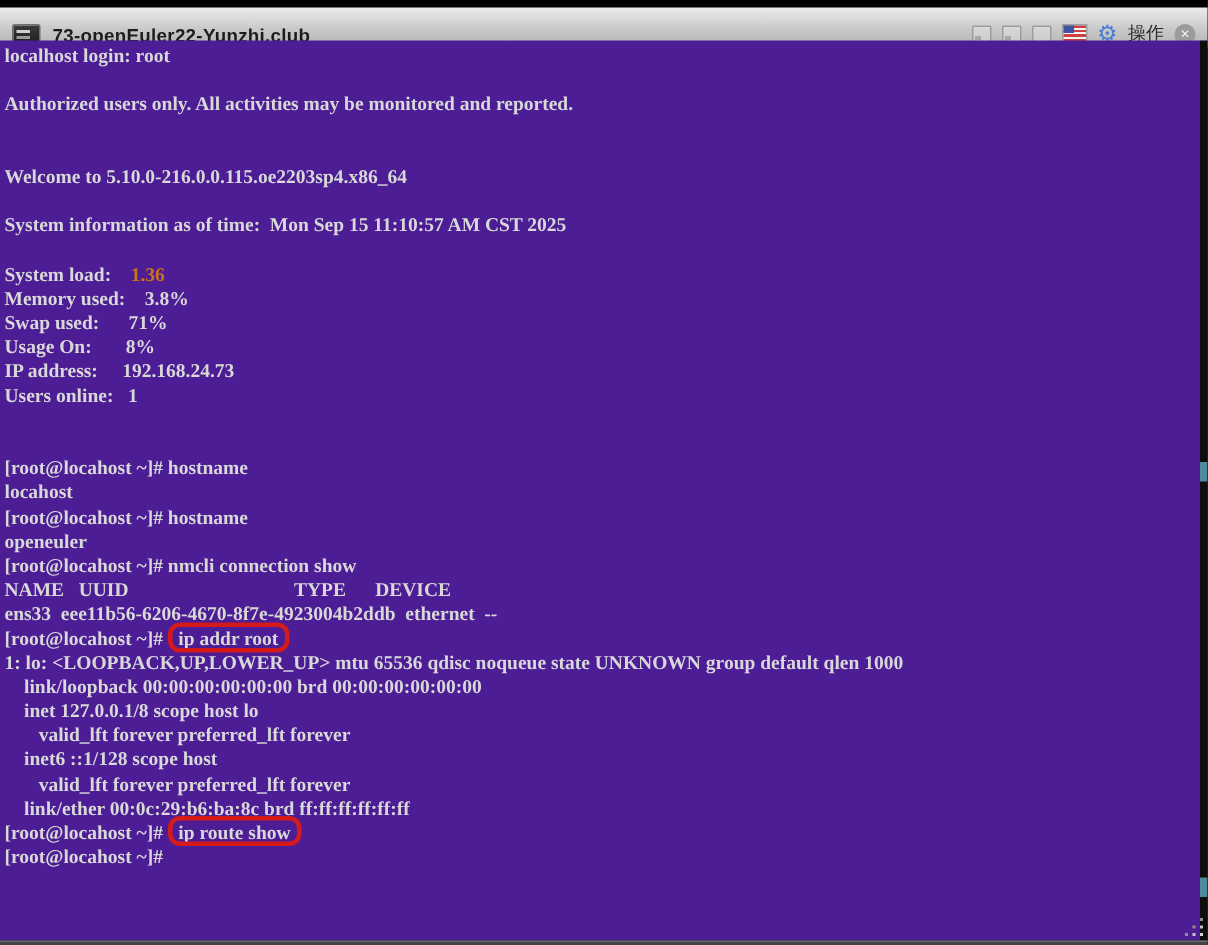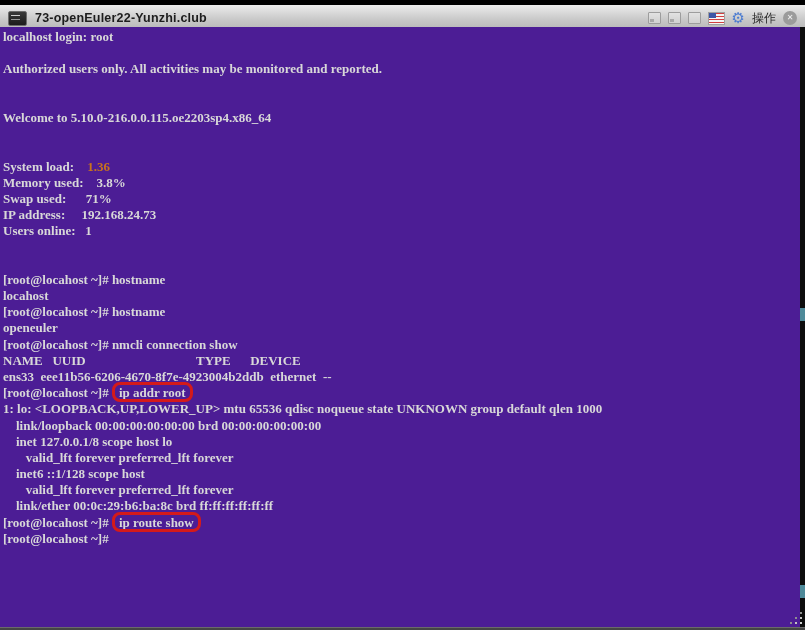--- a/index.html
+++ b/index.html
@@ -3,21 +3,21 @@
 <meta charset="utf-8">
 <style>
   html,body{margin:0;padding:0;}
   body{width:805px;height:630px;overflow:hidden;background:#222;
        font-family:"Liberation Sans",sans-serif;}
   .window{position:relative;width:805px;height:630px;background:#000;}
 
   
   .titlebar{position:absolute;top:5px;left:0;right:0;height:27px;
     background:linear-gradient(#ececec,#c9c9c9 55%,#b5b5b5);
-    border-bottom:1px solid #7e7e7e;display:flex;align-items:center;
+    border-bottom:1px solid #7e7e7e;display:flex;align-items:flex-end;
     padding:0 8px;box-sizing:border-box;}
   .term-ico{width:17px;height:13px;background:linear-gradient(#3a3a3a,#1c1c1c);
     border:1px solid #6d6d6d;border-radius:2px;position:relative;flex:0 0 auto;}
   .term-ico::before{content:"";position:absolute;left:2px;top:3px;width:9px;height:1.5px;
     background:#cfcfcf;box-shadow:0 4px 0 #9a9a9a;}
   .title{font-size:12.5px;font-weight:bold;color:#1d1d1d;margin-left:8px;
     letter-spacing:.2px;flex:1 1 auto;white-space:nowrap;overflow:hidden;}
   .tb-right{display:flex;align-items:center;gap:7px;flex:0 0 auto;}
   .wbtn{width:11px;height:10px;border:1px solid #9d9d9d;border-radius:1px;
     background:rgba(255,255,255,.25);position:relative;display:inline-block;}
@@ -80,24 +80,26 @@
 
   <div class="terminal">
     <div id="term-body">
         <div class="tline"><span>localhost login: root</span></div>
         <div class="tline">&nbsp;</div>
         <div class="tline"><span>Authorized users only. All activities may be monitored and reported.</span></div>
         <div class="tline">&nbsp;</div>
         <div class="tline">&nbsp;</div>
         <div class="tline"><span>Welcome to 5.10.0-216.0.0.115.oe2203sp4.x86_64</span></div>
         <div class="tline">&nbsp;</div>
+        <div class="tline"><span>System information as of time:  Mon Sep 15 11:10:57 AM CST 2025</span></div>
         <div class="tline">&nbsp;</div>
         <div class="tline"><span>System load:    </span><span class="orange">1.36</span></div>
         <div class="tline"><span>Memory used:    3.8%</span></div>
         <div class="tline"><span>Swap used:      71%</span></div>
+        <div class="tline"><span>Usage On:       8%</span></div>
         <div class="tline"><span>IP address:     192.168.24.73</span></div>
         <div class="tline"><span>Users online:   1</span></div>
         <div class="tline">&nbsp;</div>
         <div class="tline">&nbsp;</div>
         <div class="tline"><span>[root@locahost ~]# hostname</span></div>
         <div class="tline"><span>locahost</span></div>
         <div class="tline"><span>[root@locahost ~]# hostname</span></div>
         <div class="tline"><span>openeuler</span></div>
         <div class="tline"><span>[root@locahost ~]# nmcli connection show</span></div>
         <div class="tline"><span>NAME   UUID                                  TYPE      DEVICE</span></div>

